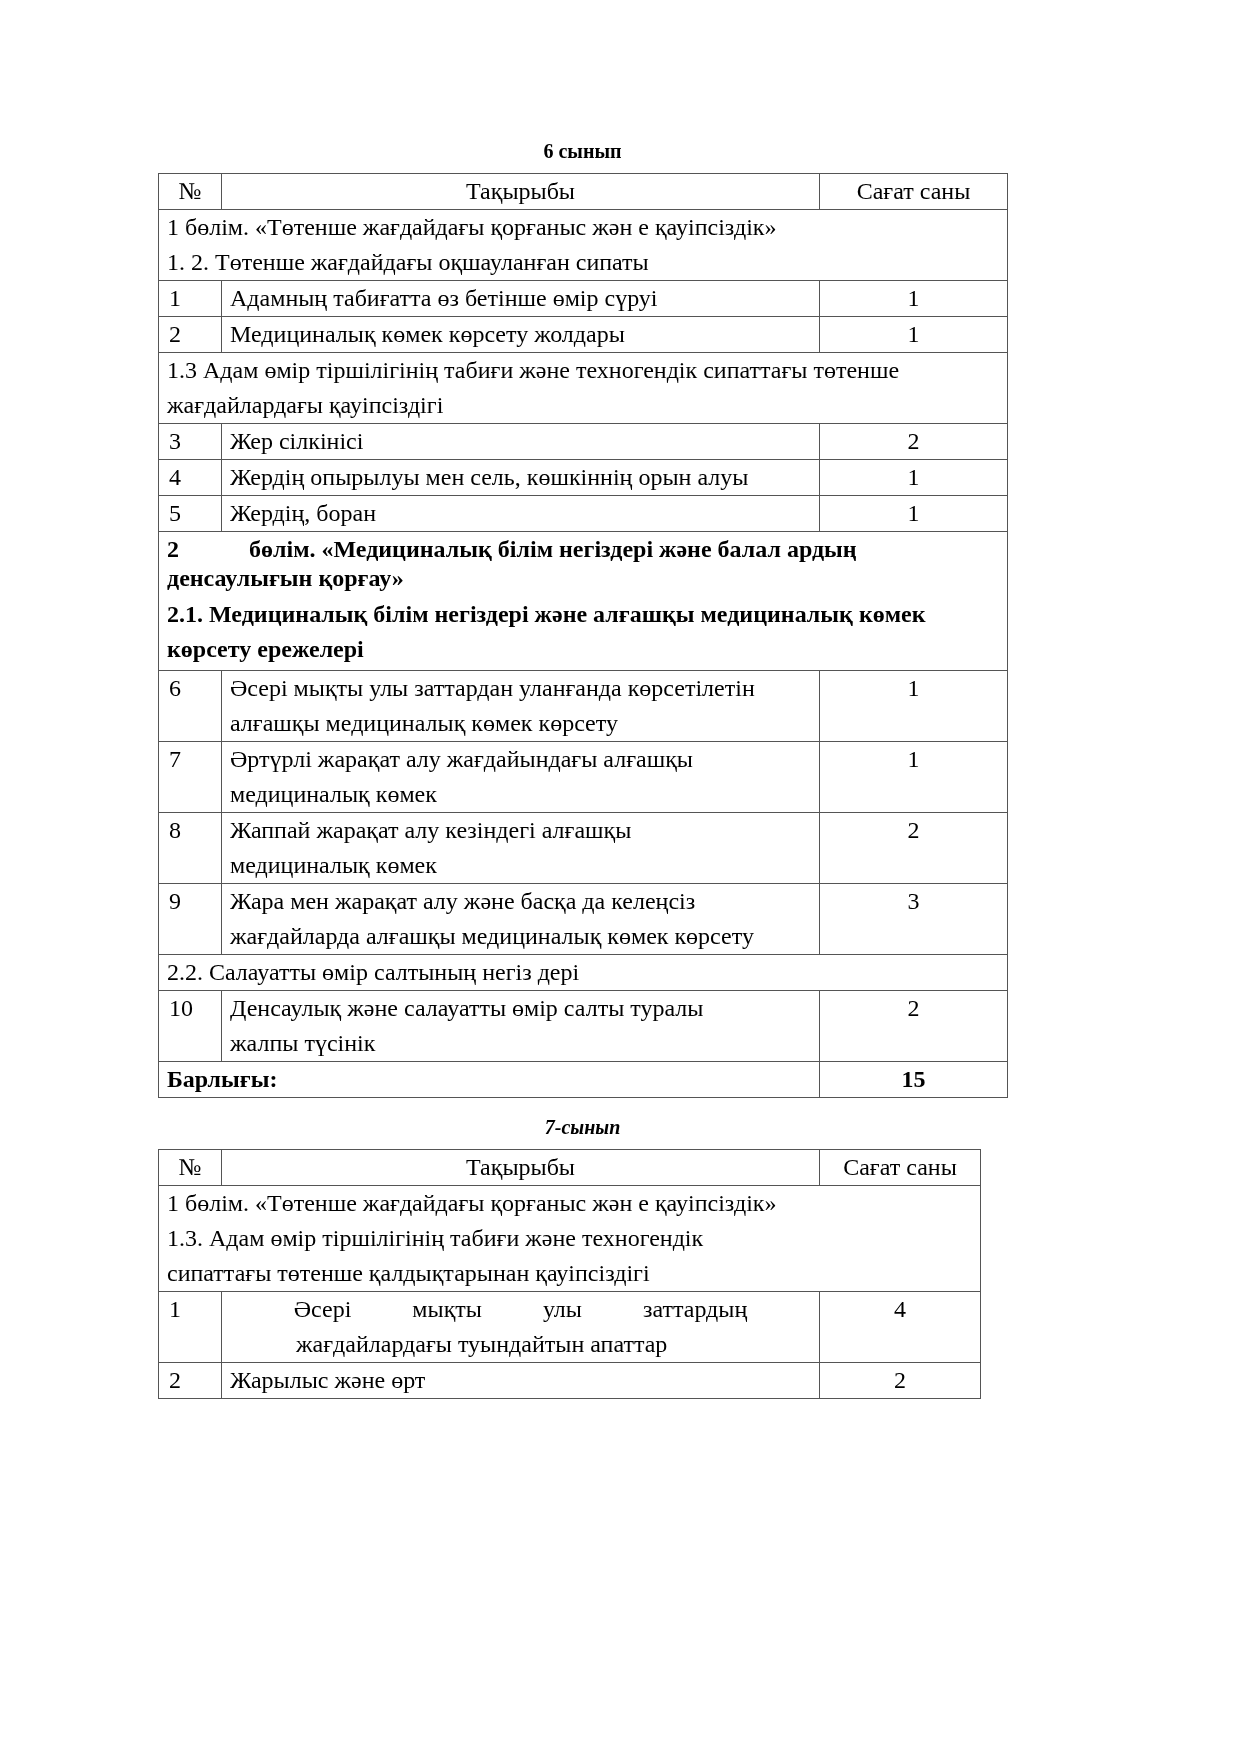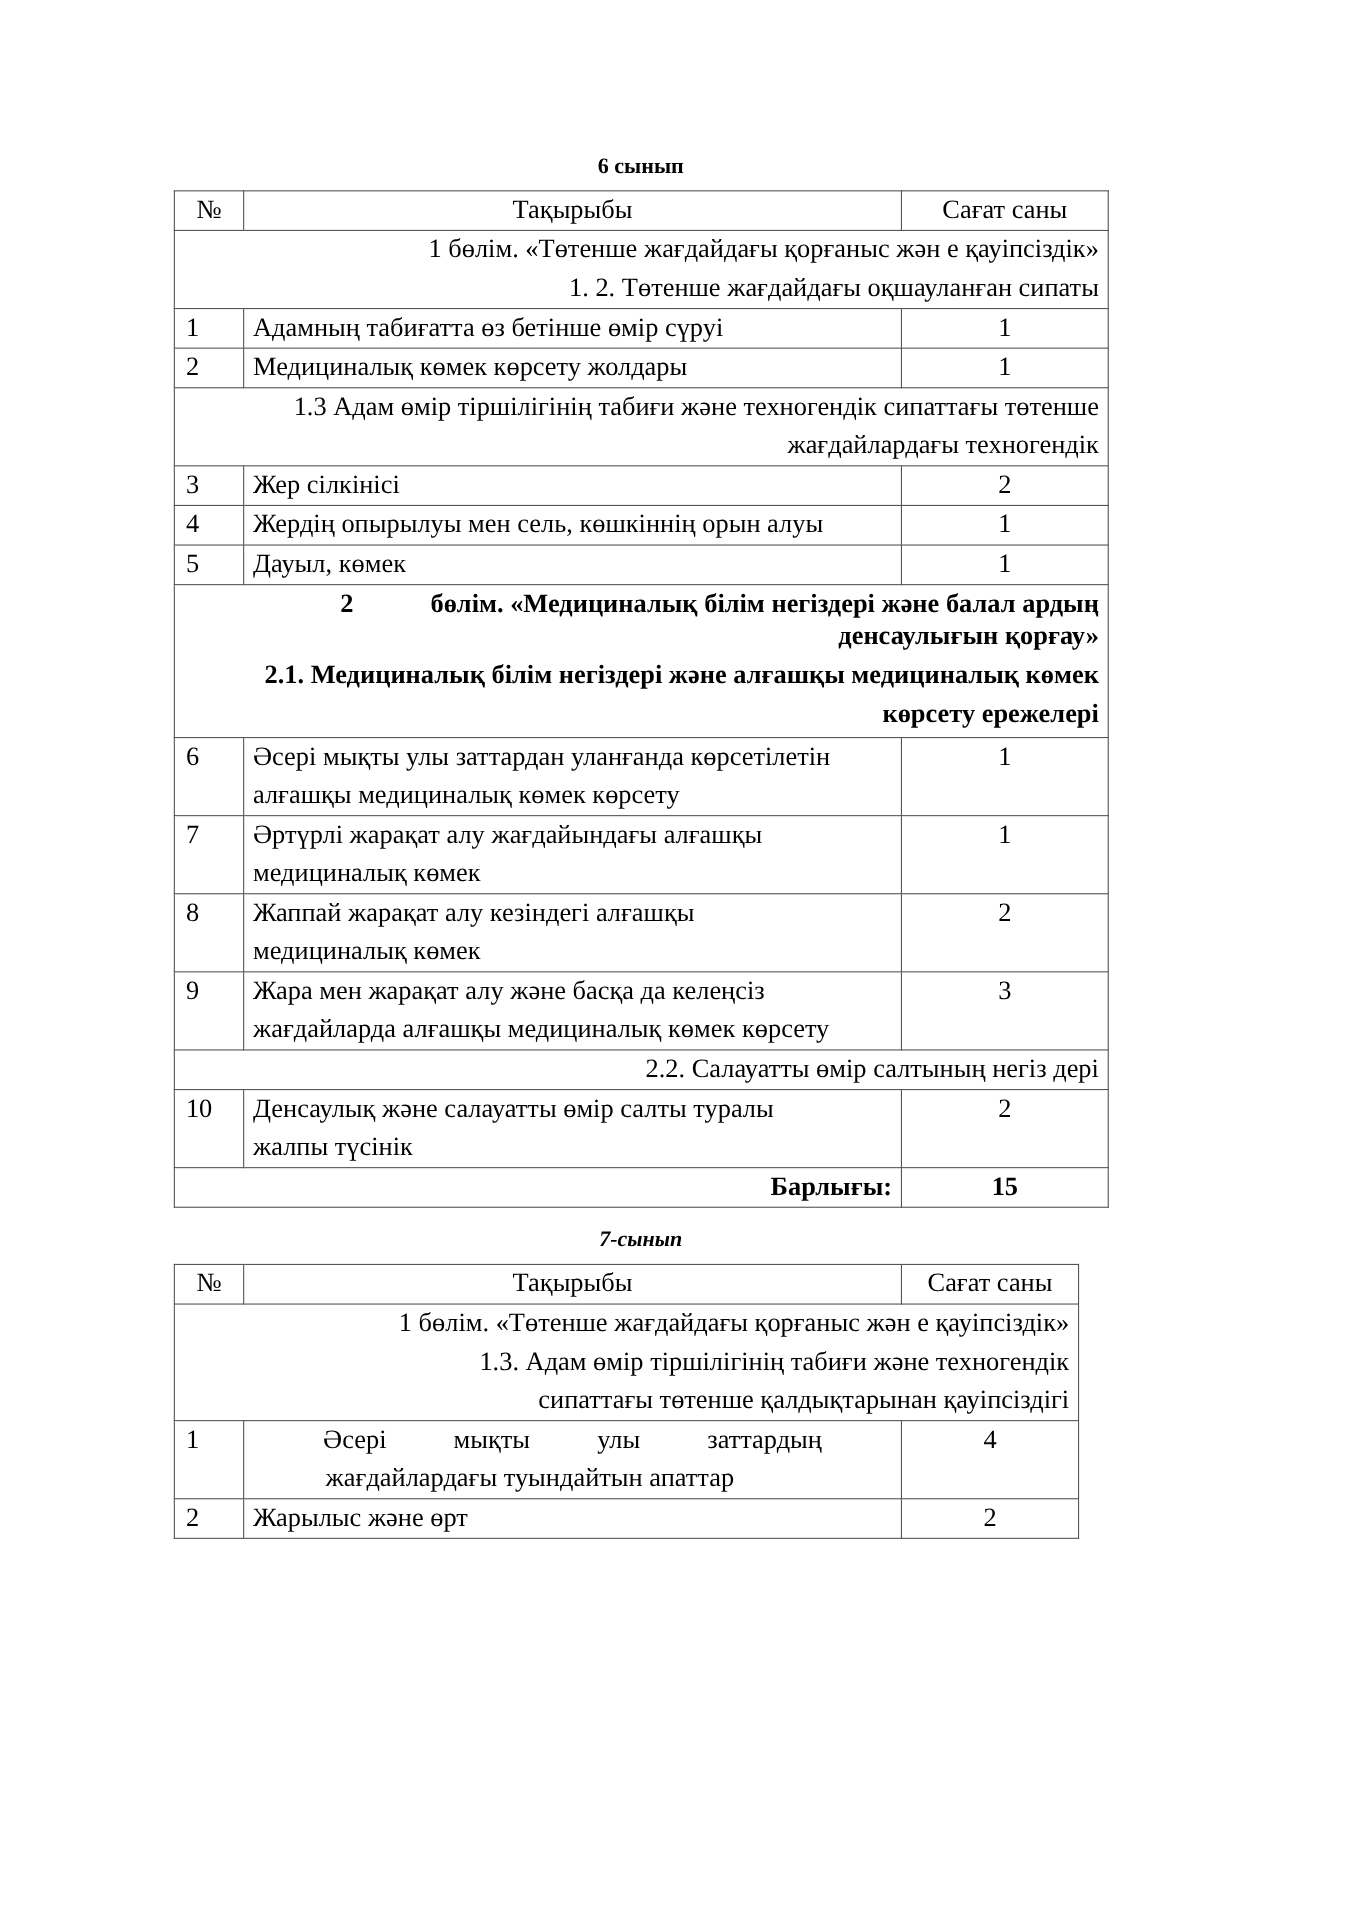--- a/index.html
+++ b/index.html
@@ -3,21 +3,21 @@
 <meta charset="utf-8">
 <style>
   html, body { margin: 0; padding: 0; background: #ffffff; }
   body { width: 1241px; height: 1755px; position: relative; overflow: hidden;
          font-family: "Liberation Serif", serif; color: #000; font-size: 24px; }
   .title { position: absolute; font-weight: bold; font-size: 20px; text-align: center; }
   table { position: absolute; border-collapse: collapse; table-layout: fixed; }
   td { border: 1.5px solid #555; padding: 0 8px; vertical-align: top; line-height: 35px; font-size: 24px; }
   td.num { padding-left: 10px; }
   td.hrs { text-align: center; }
-  td.center { text-align: right; }
+  td.center { text-align: left; }
   tr.head td { text-align: center; }
   .bold { font-weight: bold; }
   .sec2 td { line-height: 29px; padding-top: 3px; padding-bottom: 3px; }
   .sec2 .gap { display: inline-block; width: 70px; }
   .justify-spread { word-spacing: 55px; text-align: center; }
 </style>
 </head>
 <body>
 
 <div class="title" style="left:158px; top:140px; width:849px;">6 сынып</div>
@@ -46,36 +46,36 @@
     <td class="hrs">1</td>
   </tr>
   <tr>
     <td class="num">2</td>
     <td>Медициналық көмек көрсету жолдары</td>
     <td class="hrs">1</td>
   </tr>
   <tr>
     <td colspan="3" class="center">
       <div>1.3 Адам өмір тіршілігінің табиғи және техногендік сипаттағы төтенше</div>
-      <div>жағдайлардағы техногендік</div>
+      <div>жағдайлардағы қауіпсіздігі</div>
     </td>
   </tr>
   <tr>
     <td class="num">3</td>
     <td>Жер сілкінісі</td>
     <td class="hrs">2</td>
   </tr>
   <tr>
     <td class="num">4</td>
     <td>Жердің опырылуы мен сель, көшкіннің орын алуы</td>
     <td class="hrs">1</td>
   </tr>
   <tr>
     <td class="num">5</td>
-    <td>Дауыл, көмек</td>
+    <td>Жердің, боран</td>
     <td class="hrs">1</td>
   </tr>
   <tr class="sec2">
     <td colspan="3" class="center bold" style="line-height:29px;">
       <div><span>2</span><span class="gap"></span><span>бөлім. «Медициналық білім негіздері және балал ардың</span></div>
       <div>денсаулығын қорғау»</div>
       <div style="line-height:35px; margin-top:4px;">2.1. Медициналық білім негіздері және алғашқы медициналық көмек</div>
       <div style="line-height:35px;">көрсету ережелері</div>
     </td>
   </tr>

